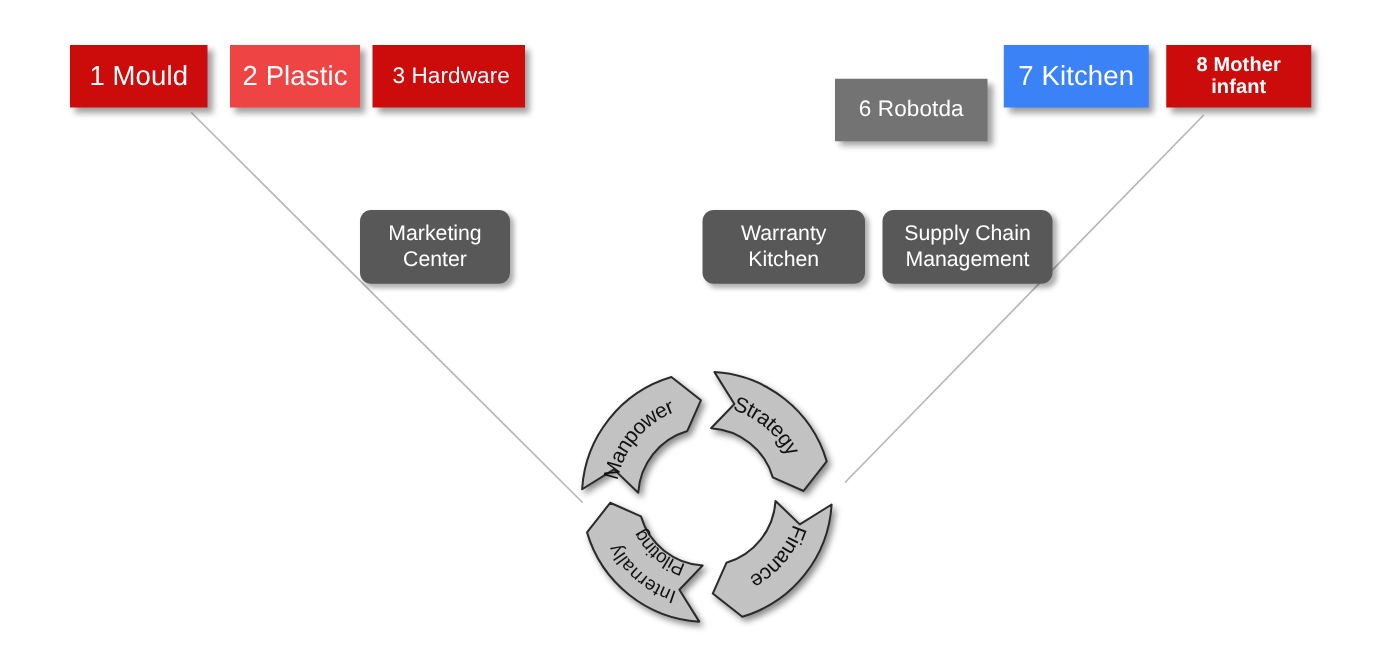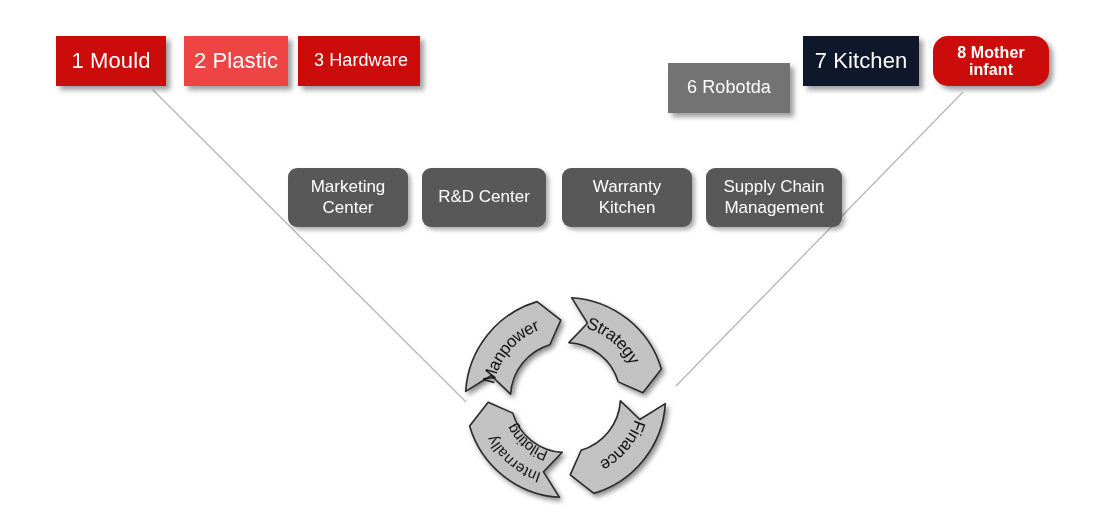--- a/index.html
+++ b/index.html
@@ -117,34 +117,31 @@
       </div>
       <div class="unit-box size-lg" style="left: 184px; width: 104px; background: #ef4444;">
         <span>2 Plastic</span>
       </div>
       <div class="unit-box size-md" style="left: 298px; width: 122px; background: rgb(204, 11, 11); padding-left: 10px;">
         <span>3 Hardware</span>
       </div>
       <div class="unit-box size-md" style="left: 668px; width: 122px; background: #737373; margin-top: 27px;">
         <span>6 Robotda</span>
       </div>
-      <div class="unit-box size-lg" style="left: 803px; width: 116px; background: #0f172a;">
+      <div class="unit-box size-lg" style="left: 803px; width: 116px; background: #3b82f6;">
         <span>7 Kitchen</span>
       </div>
-      <div class="unit-box size-sm" style="left: 933px; width: 116px; background: rgb(204, 11, 11); border-radius: 15px;">
+      <div class="unit-box size-sm" style="left: 933px; width: 116px; background: rgb(204, 11, 11);">
         <span>8 Mother infant</span>
       </div>
     </div>
 
   <div class="center-row" id="center-row">
       <div class="center-box" style="left: 288px; width: 120px; background: rgb(88, 88, 88);">
         <span>Marketing Center</span>
-      </div>
-      <div class="center-box" style="left: 422px; width: 124px; background: rgb(88, 88, 88);">
-        <span>R&amp;D Center</span>
       </div>
       <div class="center-box" style="left: 562px; width: 130px; background: rgb(88, 88, 88);">
         <span>Warranty Kitchen</span>
       </div>
       <div class="center-box" style="left: 706px; width: 136px; background: rgb(88, 88, 88); align-items: center;">
         <span>Supply Chain Management</span>
       </div>
     </div>
 
   <svg id="cycle" viewBox="0 0 245 245" xmlns="http://www.w3.org/2000/svg">

